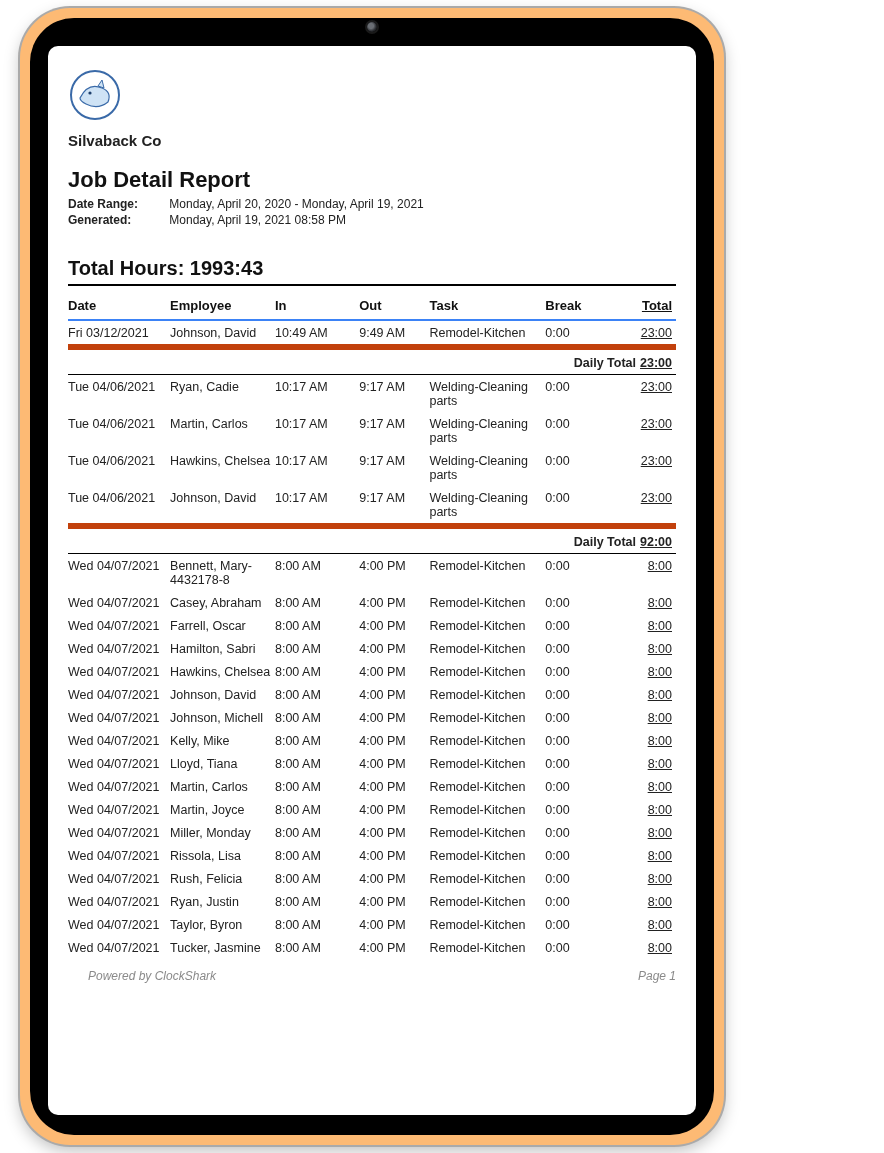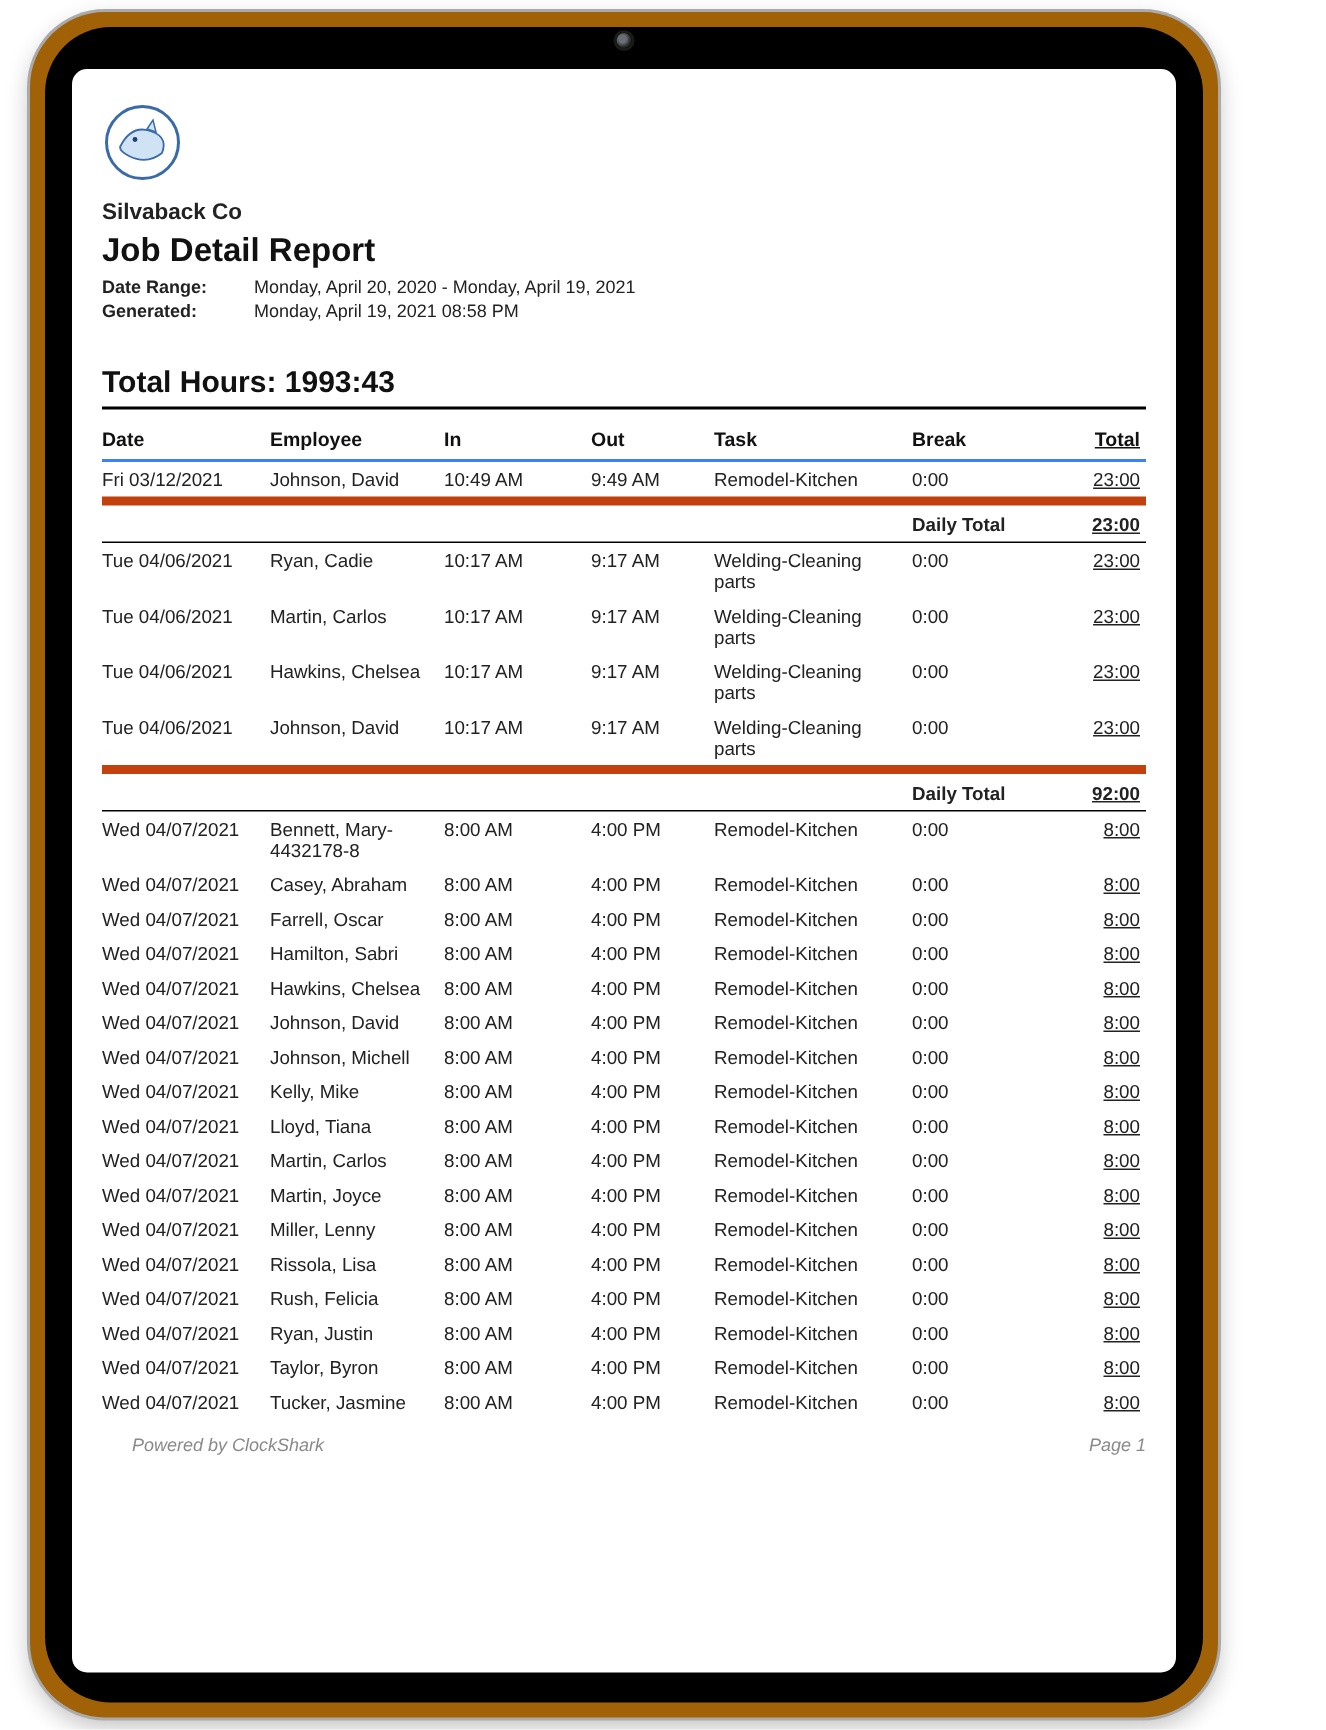--- a/index.html
+++ b/index.html
@@ -1,54 +1,54 @@
 <!DOCTYPE html>
 <html><head>
 <meta charset="utf-8">
 <style>
 html,body{margin:0;padding:0;background:#fff;font-family:Arial,Helvetica,sans-serif;}
 .stage{width:884px;height:1153px;margin:0 auto;position:relative;}
 .tablet{
-  position:absolute;left:20px;top:8px;width:792px;height:1137px;
-  background:#a16207;border-radius:50px;box-shadow:0 0 0 2px #aaa,0 6px 16px rgba(0,0,0,.25);
+  position:absolute;left:20px;top:8px;width:704px;height:1137px;
+  background:#fdba74;border-radius:50px;box-shadow:0 0 0 2px #aaa,0 6px 16px rgba(0,0,0,.25);
 }
 .bezel{
   position:absolute;left:10px;top:10px;right:10px;bottom:10px;
   background:#000;border-radius:44px;
 }
 .camera{
   position:absolute;top:14px;left:50%;transform:translateX(-50%);
   width:10px;height:10px;border-radius:50%;
   background:radial-gradient(circle at 40% 40%,#6a6e74 0 30%,#2a2c30 60%,#000 100%);
   box-shadow:0 0 0 2px #1a1a1a;
 }
 .screen{
   position:absolute;left:28px;top:38px;right:28px;bottom:30px;
   background:#fff;border-radius:10px;overflow:hidden;
 }
 .page{padding:22px 20px 14px 20px;color:#111;}
 .logo{margin-bottom:6px;}
 .company{font-weight:700;font-size:15px;color:#222;margin-top:4px;}
-h1.title{font-size:22px;font-weight:800;margin:4px 0 4px 0;}
+h1.title{font-size:22px;font-weight:800;margin:18px 0 4px 0;}
 .meta-row{font-size:12px;color:#222;margin:2px 0;}
 .meta-row b{display:inline-block;width:98px;font-weight:700;}
 .section{margin-top:30px;}
 .section h2{font-size:20px;font-weight:800;margin:0 0 2px 0;}
 .section h3{font-size:20px;font-weight:800;margin:0 0 2px 0;}
 hr.thick{border:0;border-top:2px solid #000;margin:4px 0 8px 0;}
 .job-title{font-size:20px;font-weight:800;margin:16px 0 2px 0;}
 table.data{width:100%;border-collapse:collapse;font-size:12.5px;}
 table.data th{
   text-align:left;font-weight:800;border-bottom:2px solid #3b82f6;padding:4px 4px 6px 0;font-size:13px;margin-left:34px;
 }
 table.data th:last-child,table.data td.total{ text-align:right;text-decoration:underline; }
 table.data td{padding:5px 4px 4px 0;vertical-align:top;color:#222;}
 tr.group-start td{border-top:1px solid #000;}
 tr.group-end td{border-bottom:6px solid #c2410c;}
-tr.daily td{font-weight:800;padding-top:6px;}
+tr.daily td{font-weight:800;padding-top:6px;text-align:right;}
 tr.daily td.blank{font-weight:400;}
 .foot{display:flex;justify-content:space-between;font-size:12px;color:#8a8a8a;font-style:italic;margin-top:10px;margin-left:20px;}
 col.c-date{width:112px;} col.c-emp{width:116px;} col.c-in{width:98px;} col.c-out{width:82px;}
 col.c-task{width:132px;} col.c-break{width:110px;} col.c-total{}
 </style>
 </head>
 <body>
 
 <div class="stage">
   <div class="tablet">
@@ -265,21 +265,21 @@
                 <td>Wed 04/07/2021</td>
                 <td>Martin, Joyce</td>
                 <td>8:00 AM</td>
                 <td>4:00 PM</td>
                 <td>Remodel-Kitchen</td>
                 <td>0:00</td>
                 <td class="total">8:00</td>
               </tr>
               <tr>
                 <td>Wed 04/07/2021</td>
-                <td>Miller, Lenny</td>
+                <td>Miller, Monday</td>
                 <td>8:00 AM</td>
                 <td>4:00 PM</td>
                 <td>Remodel-Kitchen</td>
                 <td>0:00</td>
                 <td class="total">8:00</td>
               </tr>
               <tr>
                 <td>Wed 04/07/2021</td>
                 <td>Rissola, Lisa</td>
                 <td>8:00 AM</td>

